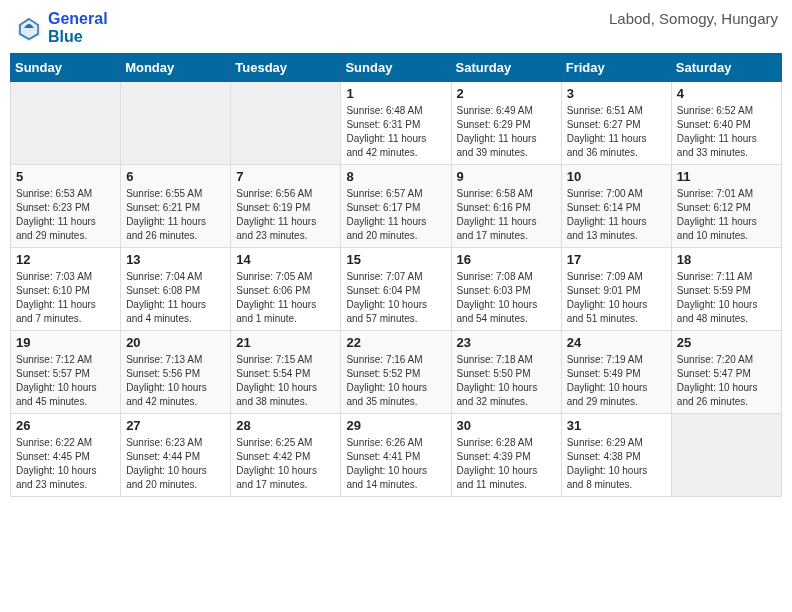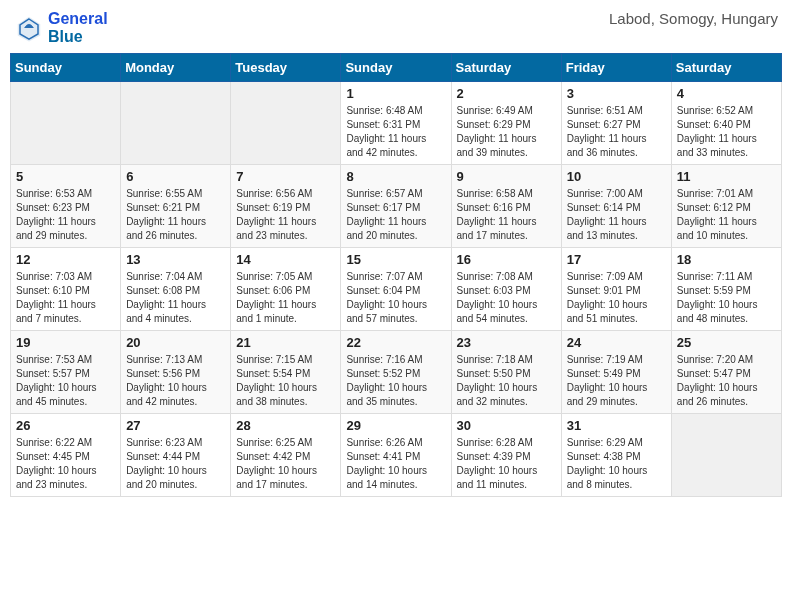--- a/index.html
+++ b/index.html
@@ -241,21 +241,21 @@
         <td>
           <div class="day-num">18</div>
           <div class="day-info">Sunrise: 7:11 AM
 Sunset: 5:59 PM
 Daylight: 10 hours and 48 minutes.</div>
         </td>
       </tr>
       <tr>
         <td>
           <div class="day-num">19</div>
-          <div class="day-info">Sunrise: 7:53 AM
+          <div class="day-info">Sunrise: 7:12 AM
 Sunset: 5:57 PM
 Daylight: 10 hours and 45 minutes.</div>
         </td>
         <td>
           <div class="day-num">20</div>
           <div class="day-info">Sunrise: 7:13 AM
 Sunset: 5:56 PM
 Daylight: 10 hours and 42 minutes.</div>
         </td>
         <td>

